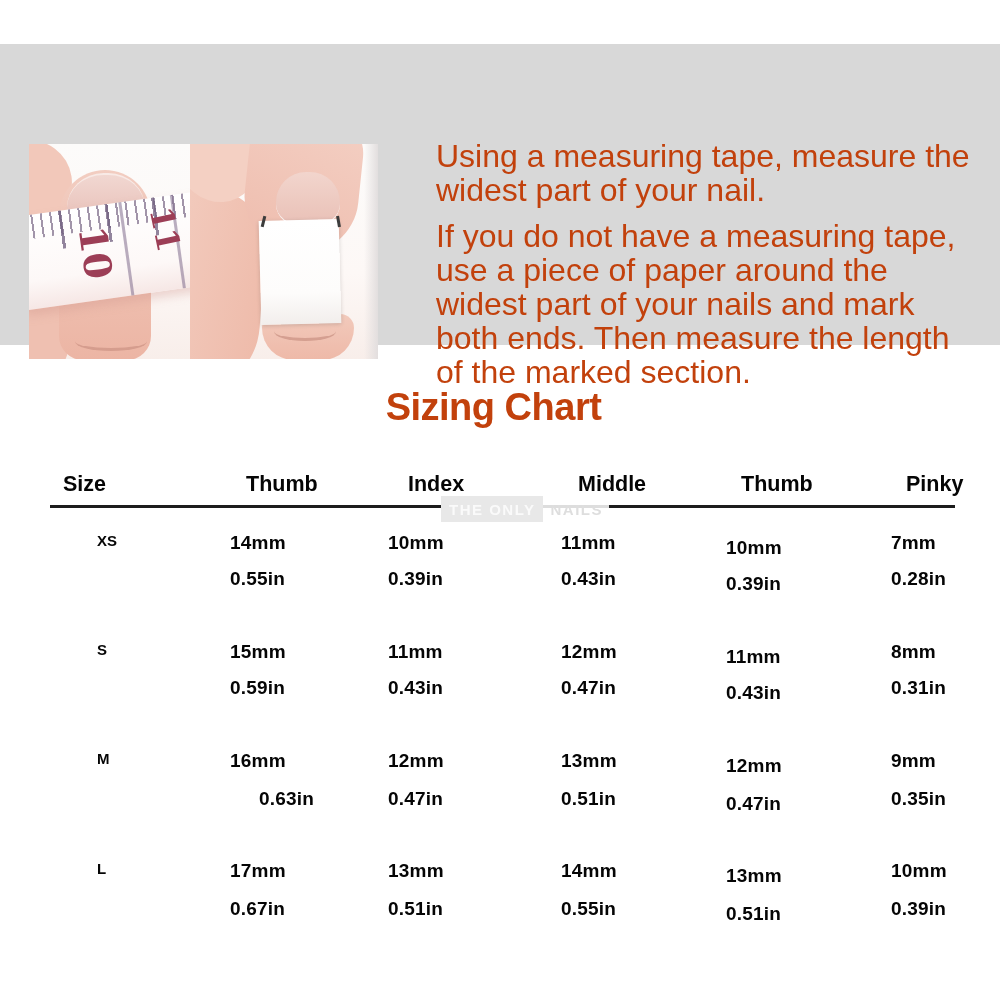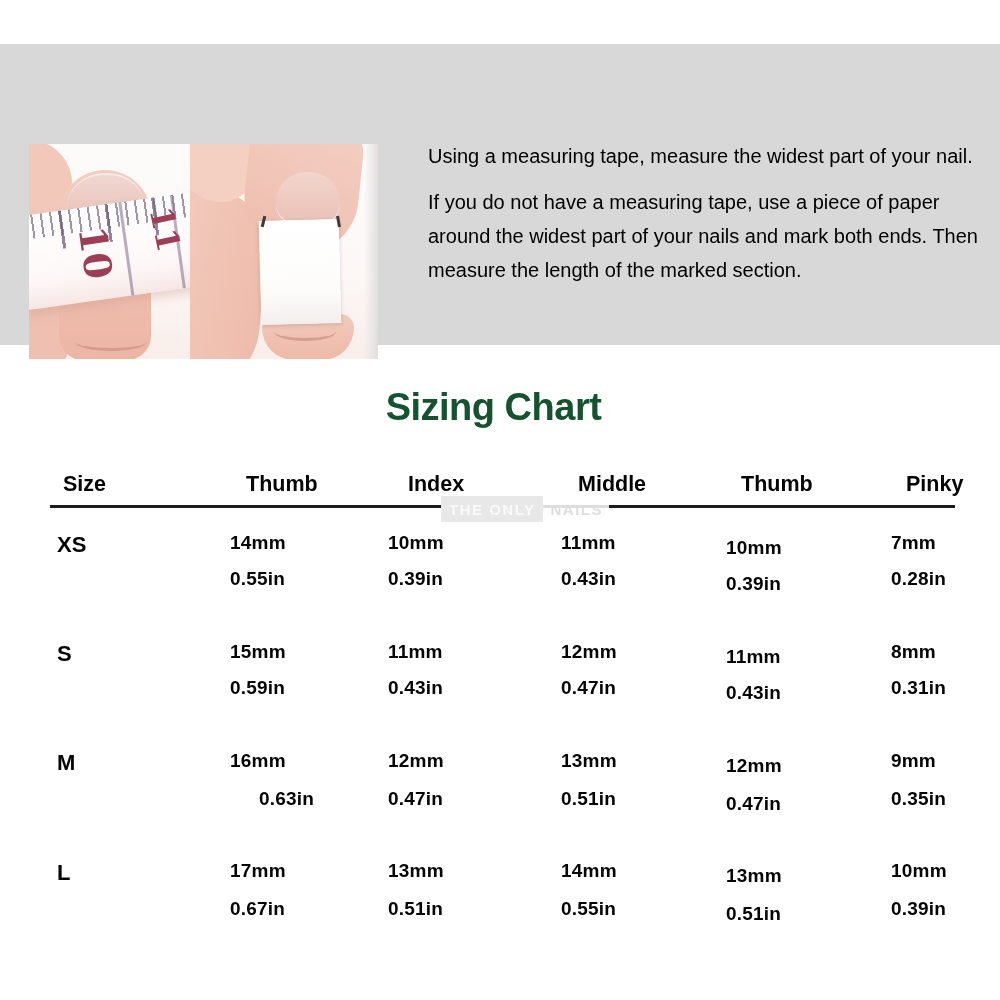--- a/index.html
+++ b/index.html
@@ -35,28 +35,28 @@
   .pr-thumb{position:absolute;left:56px;top:-32px;width:114px;height:142px;background:linear-gradient(200deg,#f4d0c4,#eebcad);border-radius:40px 40px 58px 58px;transform:rotate(6deg);}
   .pr-nail{position:absolute;left:86px;top:28px;width:64px;height:54px;background:linear-gradient(180deg,#f2d5cd,#e9c0b6);border-radius:30px 30px 28px 28px/30px 30px 24px 24px;border-bottom:2px solid rgba(255,255,255,.85);}
   .pr-knuckle{position:absolute;left:72px;top:170px;width:92px;height:46px;background:linear-gradient(180deg,#f2cabc,#eeb9a8);border-radius:14px 14px 32px 32px;}
   .pr-crease1{position:absolute;left:84px;top:178px;width:62px;height:16px;border-bottom:3px solid rgba(186,126,112,.5);border-radius:50%;}
   .pr-paper{position:absolute;left:70px;top:76px;width:80px;height:104px;background:linear-gradient(180deg,#ffffff 0%,#fdfcfb 70%,#f2eeec 100%);transform:rotate(-1.5deg);box-shadow:0 1px 4px rgba(0,0,0,.16);}
   .pr-mark-left{position:absolute;left:72px;top:72px;width:3px;height:11px;background:#3c3c3c;transform:rotate(14deg);}
   .pr-mark-right{position:absolute;left:147px;top:72px;width:3px;height:11px;background:#3c3c3c;transform:rotate(-10deg);}
   .pr-edge{position:absolute;right:0;top:0;bottom:0;width:14px;background:linear-gradient(90deg,rgba(223,219,219,0),#e2dede);}
   
   .instructions{position:absolute;left:428px;top:95px;width:552px;}
-  .instructions p{margin:0 0 12px 0;font-size:20px;line-height:34px;color:#000000;}
+  .instructions p{margin:0 0 12px 8px;font-size:32px;line-height:34px;color:#c2410c;}
   
-  .chart-title{position:absolute;left:0;top:386px;width:987px;text-align:center;font-size:38px;font-weight:bold;letter-spacing:-0.5px;color:#14532d;}
+  .chart-title{position:absolute;left:0;top:386px;width:987px;text-align:center;font-size:38px;font-weight:bold;letter-spacing:-0.5px;color:#c2410c;}
   
   .table{position:absolute;left:0;top:0;width:1000px;height:1000px;}
   .th{position:absolute;top:472px;font-size:21.5px;font-weight:bold;color:#050505;white-space:nowrap;margin-left:13px;}
   .divider{position:absolute;left:50px;top:505px;width:905px;height:3px;background:#1c1c1c;}
-  .size-label{position:absolute;font-size:22px;font-weight:bold;color:#050505;}
+  .size-label{position:absolute;font-size:15px;font-weight:bold;color:#050505;margin-left:40px;}
   .val{position:absolute;font-size:19px;font-weight:bold;color:#050505;letter-spacing:.2px;white-space:nowrap;}
   
   .watermark{position:absolute;left:441px;top:495px;height:28px;display:flex;align-items:center;background:rgba(255,255,255,.85);padding-right:6px;z-index:5;font-weight:bold;font-size:15px;letter-spacing:1.5px;white-space:nowrap;}
   .wm-box{background:#e8e8e8;color:#fafafa;padding:5px 8px 4px 8px;}
   .wm-plain{color:#dedede;padding-left:7px;}
 </style>
 </head>
 <body>
 
 <div class="canvas">

